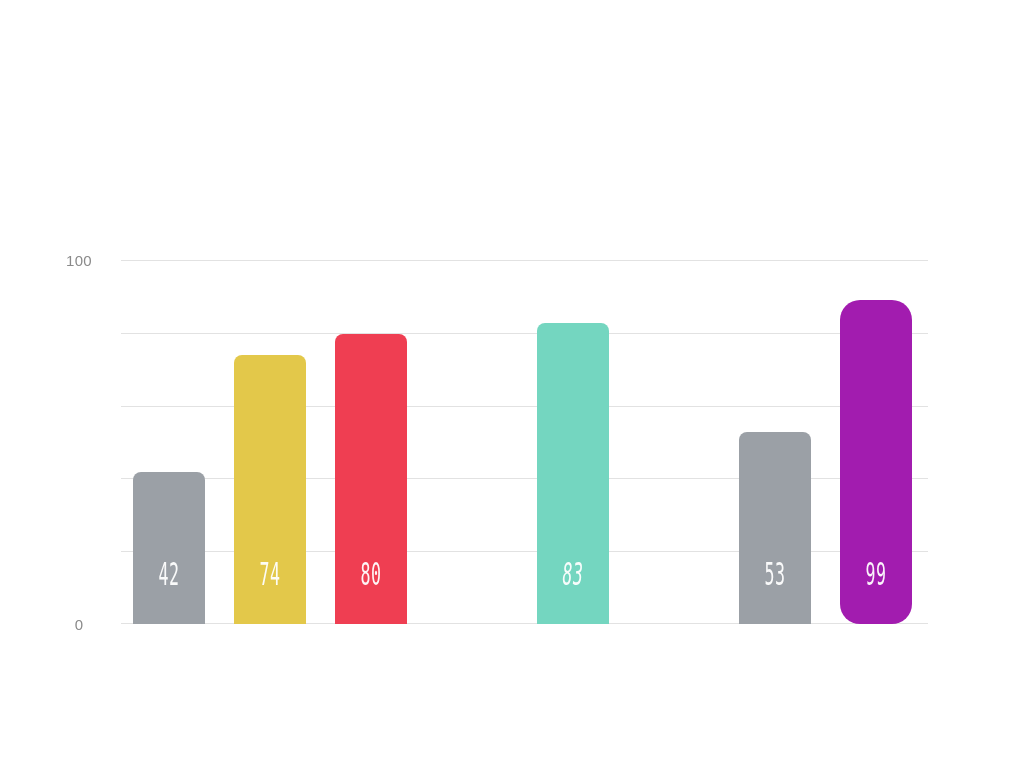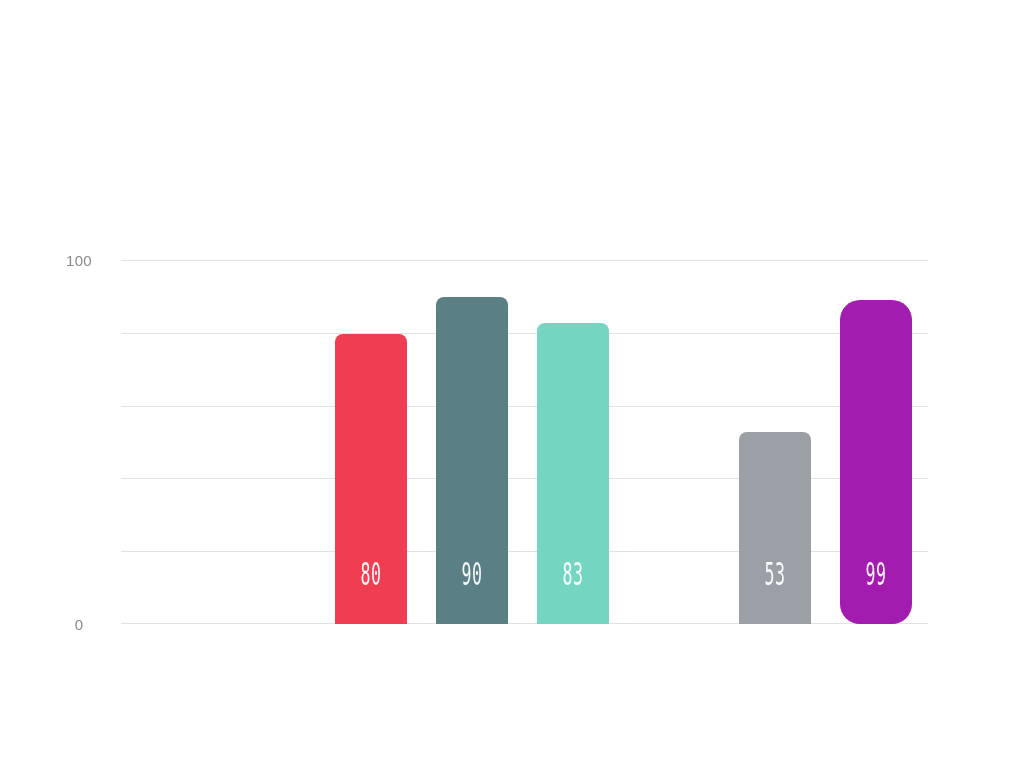--- a/index.html
+++ b/index.html
@@ -108,27 +108,30 @@
   <div class="plot">
 
     <div class="gridline" style="top: 0px; background: rgb(226, 226, 226);"></div>
     <div class="gridline" style="top: 72.8px; background: rgb(226, 226, 226);"></div>
     <div class="gridline" style="top: 145.6px; background: rgb(226, 226, 226);"></div>
     <div class="gridline" style="top: 218.4px; background: rgb(226, 226, 226);"></div>
     <div class="gridline" style="top: 291.2px; background: rgb(226, 226, 226);"></div>
     <div class="gridline" style="top: 363px; background: rgb(226, 226, 226);"></div>
 
     <div class="bars">
+      <div class="bar" style="left: 12px; height: 152.46px; background: rgb(155, 160, 166);">
+        <span class="bar-value" style="color: rgb(255, 255, 255);">42</span>
+      </div>
+      <div class="bar" style="left: 113px; height: 268.62px; background: rgb(227, 200, 74);">
+        <span class="bar-value" style="color: rgb(255, 255, 255);">74</span>
+      </div>
       <div class="bar" style="left: 214px; height: 290.4px; background: rgb(239, 62, 82); margin-top: 12px;">
         <span class="bar-value" style="color: rgb(255, 255, 255);">80</span>
       </div>
-      <div class="bar" style="left: 315px; height: 326.7px; background: rgb(90, 128, 133);">
-        <span class="bar-value" style="color: rgb(255, 255, 255);">90</span>
-      </div>
-      <div class="bar" style="left: 416px; height: 301.29px; background: rgb(116, 214, 192);">
+      <div class="bar" style="left: 416px; height: 301.29px; background: rgb(116, 214, 192); font-style: italic;">
         <span class="bar-value" style="color: rgb(255, 255, 255);">83</span>
       </div>
       <div class="bar" style="left: 618px; height: 192.39px; background: rgb(155, 160, 166);">
         <span class="bar-value" style="color: rgb(255, 255, 255);">53</span>
       </div>
       <div class="bar" style="left: 719px; height: 324px; background: #a21caf; border-radius: 20px;">
         <span class="bar-value" style="color: rgb(255, 255, 255);">99</span>
       </div>
     </div>
 

